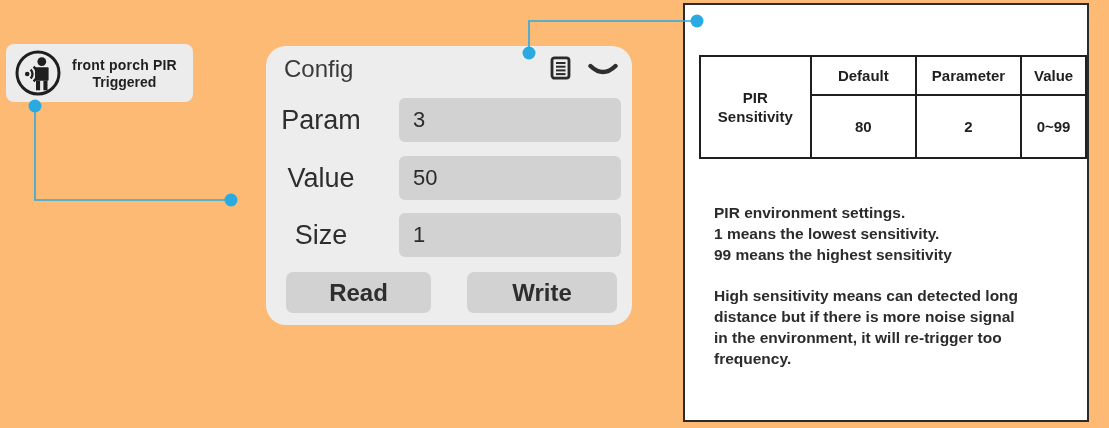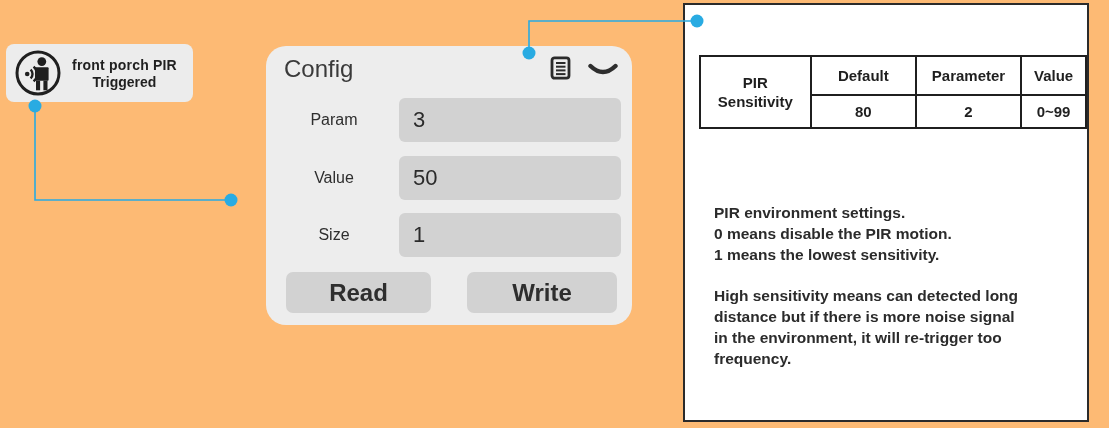--- a/index.html
+++ b/index.html
@@ -91,27 +91,27 @@
     position: absolute;
     left: 322px; top: 17px;
     width: 30px; height: 16px;
     background: transparent;
     border: none;
     padding: 0;
     cursor: pointer;
   }
   .field-label {
     position: absolute;
-    left: 14px;
+    left: 1px;
     width: 108px;
     height: 44px;
     display: flex;
     align-items: center;
     justify-content: center;
-    font-size: 16px;
+    font-size: 27px;
     font-weight: 400;
     color: #2e2e2e;
   }
   .field-input {
     position: absolute;
     left: 133px;
     width: 222px;
     height: 44px;
     background: #D2D2D2;
     border-radius: 6px;
@@ -168,21 +168,21 @@
     color: #1f1f1f;
     text-align: center;
     vertical-align: middle;
     padding: 0;
   }
   .col-rowhdr { width: 113px; }
   .col-default { width: 110px; border-radius: 10px; }
   .col-parameter { width: 108px; }
   .col-value { width: 67px; }
   .spec-table tr.hdr-row  { height: 39px; }
-  .spec-table tr.data-row { height: 33px; margin-top: 28px; }
+  .spec-table tr.data-row { height: 63px; margin-top: 28px; }
   .rowhdr-inner {
     width: 84px;
     margin: 0 auto;
     line-height: 19px;
   }
   .notes-block {
     position: absolute;
     left: 29px; top: 197px;
     width: 362px;
     font-size: 15.5px;
@@ -279,22 +279,22 @@
       <tr class="data-row">
         <td>80</td>
         <td>2</td>
         <td>0~99</td>
       </tr>
     </tbody>
       </table>
 
     <div class="notes-block">
       <div>PIR environment settings.</div>
-      <div>0 means disable the PIR motion.</div>
       <div>1 means the lowest sensitivity.</div>
+      <div>99 means the highest sensitivity</div>
 
       <div class="description-block">
         <div>High sensitivity means can detected long</div>
         <div>distance but if there is more noise signal</div>
         <div>in the environment, it will re-trigger too</div>
         <div>frequency.</div>
       </div>
     </div>
 
   </div>

